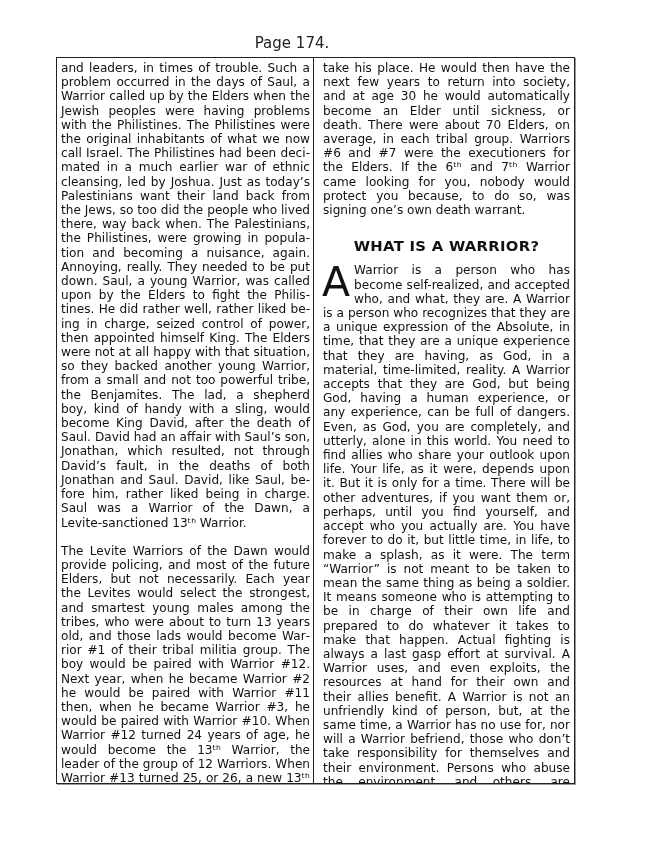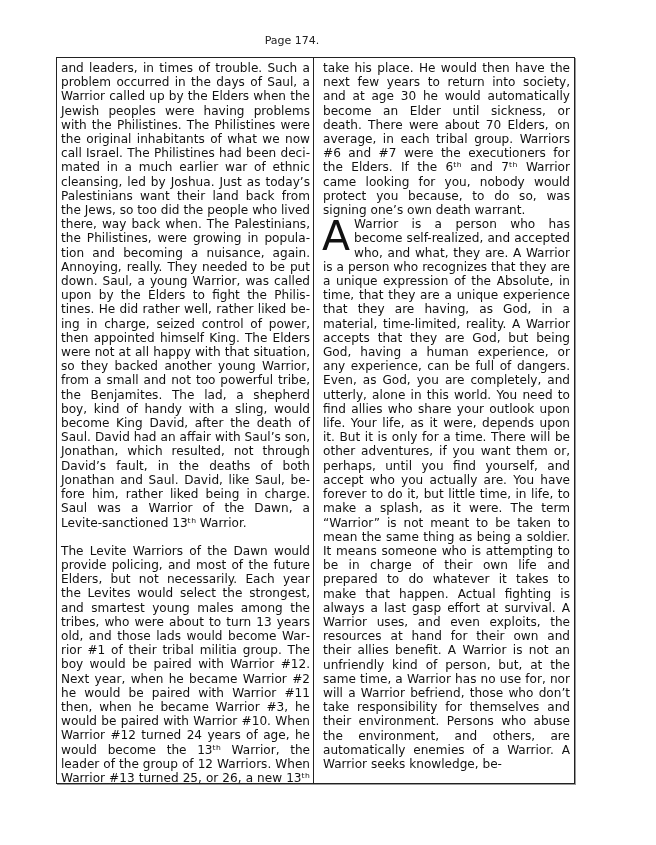--- a/index.html
+++ b/index.html
@@ -10,21 +10,21 @@
     width: 656px; height: 845px;
     position: relative;
     overflow: hidden;
     font-family: "DejaVu Sans", sans-serif;
     color: #111;
   }
   .page-number {
     position: absolute;
     top: 34px; left: 0; width: 584px;
     text-align: center;
-    font-size: 11px;
+    font-size: 15px;
     color: #222;
   }
   .frame {
     position: absolute;
     top: 57px; left: 56px;
     width: 517px; height: 725px;
     border: 1.5px solid #222;
     box-shadow: 1px 1px 0 #999;
     display: flex;
     justify-content: center;
@@ -70,15 +70,16 @@
 
 <div class="page-number">Page 174.</div>
 
 <div class="frame">
   <div class="col col-left">
     <p>and leaders,  in times of trouble.  Such a problem  occurred in  the days of  Saul, a Warrior called up by the Elders  when the Jewish peoples  were having problems with the  Philistines.  The  Philistines   were the original  inhabitants of what we now call  Israel.  The Philistines  had been deci­mated in a  much earlier war of ethnic cleansing, led by Joshua.  Just as today’s Palestinians want their land back from the Jews, so too did the people who lived there, way back when.  The Palestinians, the Philistines, were growing in popula­tion and becoming a nuisance, again. Annoying, really.  They needed to be put down.   Saul, a young  Warrior, was called upon  by the  Elders to fight  the Philis­tines.  He did rather well, rather liked be­ing in charge,  seized control of power, then appointed  himself  King.  The Elders were  not at  all  happy with that situa­tion, so they  backed another  young Warrior, from a small and not too power­ful tribe, the Benjamites.  The lad, a shep­herd boy, kind of handy with a sling,  would become King David, after  the death of Saul.  David  had an affair  with Saul’s son, Jonathan, which resulted, not through David’s fault, in the deaths of both Jonathan and Saul.  David, like Saul, be­fore him, rather liked being in charge. Saul was a Warrior of the Dawn, a Levite-sanctioned 13ᵗʰ Warrior.</p>
     <p class="gap">The Levite  Warriors of the Dawn  would provide policing, and  most of  the future Elders, but  not necessarily.  Each year the  Levites would select the strongest, and smartest young males among the tribes, who were about  to turn 13 years old, and  those  lads would  become War­rior #1  of their  tribal militia group.  The boy  would be paired with Warrior #12. Next year, when he became Warrior #2 he would be paired with Warrior #11 then, when he became Warrior #3,  he would be paired with Warrior #10.  When War­rior #12 turned 24 years of age, he would become the 13ᵗʰ Warrior, the leader of the group of 12 Warriors.  When Warrior #13 turned 25, or 26, a new  13ᵗʰ Warrior would</p>
   </div>
   <div class="col col-right">
     <p>take his place.  He would then have the next few years to return into society, and at age 30 he would automatically become an Elder until sickness, or death.  There were about 70 Elders, on average, in each tribal group.  Warriors #6 and #7  were the executioners for the Elders.  If  the 6ᵗʰ and 7ᵗʰ Warrior  came looking for you, no­body would  protect  you because, to do so, was signing  one’s own death warrant.</p>
+    <div class="heading">WHAT IS A WARRIOR?</div>
     <p><span class="dropcap">A</span><span>Warrior is a person who has become self-realized, and accepted who, and what, they are.  A Warrior is a person who recognizes that  they are a unique expres­sion of  the Absolute, in time, that they are a unique experience that they are hav­ing, as God, in a material, time-limited, reality.  A Warrior accepts that they are God, but being God, having a human ex­perience, or any experience, can be full of dangers.  Even, as God, you are com­pletely, and utterly, alone  in this world. You need to find allies who share your  out­look upon life.  Your  life, as it were, de­pends upon it.  But  it is only for a time. There  will  be other adventures, if  you want  them or, perhaps, until you  find yourself,  and accept who you actually are. You have forever  to do it, but little time, in life, to make a splash, as it were.  The term “Warrior” is not  meant  to be  taken to mean the same thing as being a sol­dier.  It means someone who is attempt­ing to be in charge of their own life and prepared to do whatever it takes to make that happen.  Actual  fighting is always a last gasp effort at survival.  A Warrior uses, and even exploits, the resources at hand for their own and their allies benefit.  A Warrior is not an unfriendly kind of per­son, but, at the same time, a Warrior has no use for, nor will a Warrior befriend, those who don’t take responsibility for themselves and their environment.  Per­sons who abuse the environment, and others, are automatically enemies of a Warrior.  A Warrior seeks knowledge, be-</span></p>
   </div>
 </div>
 
 </body></html>

